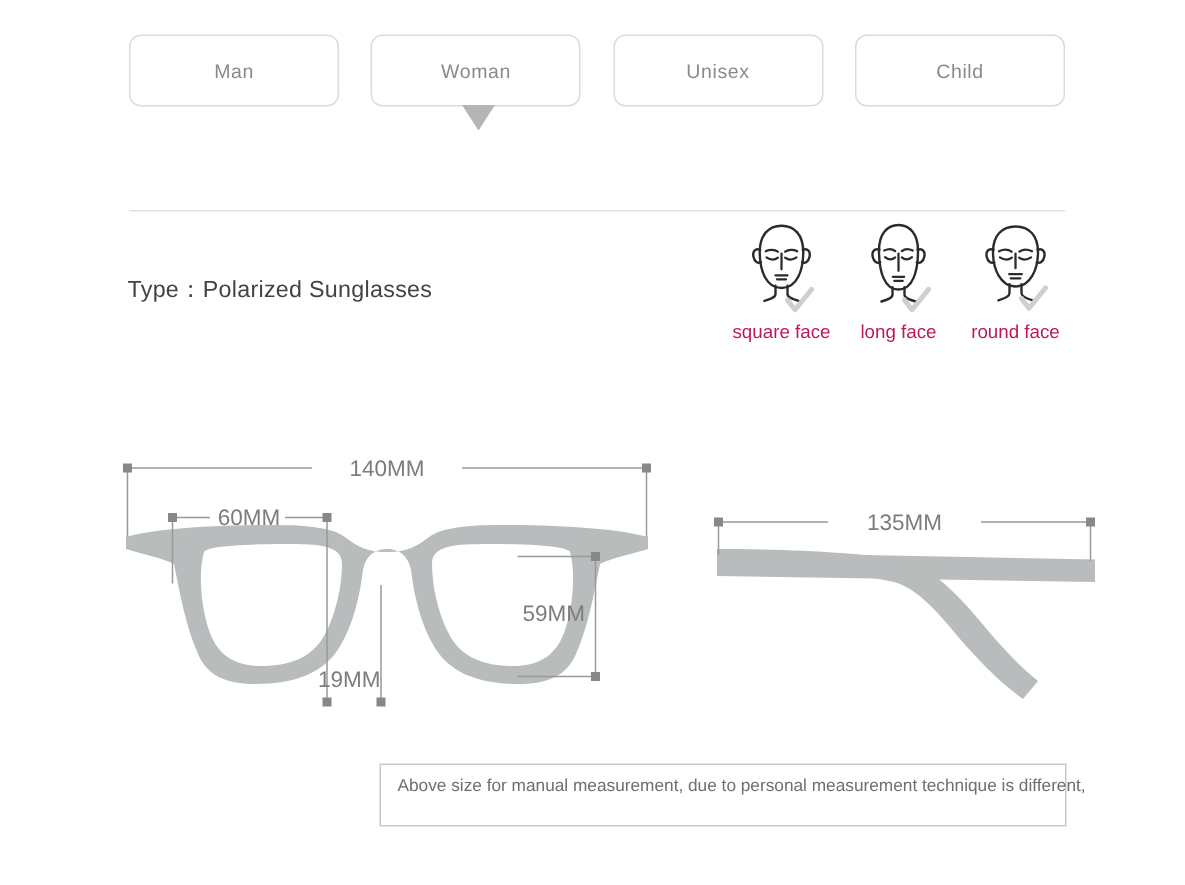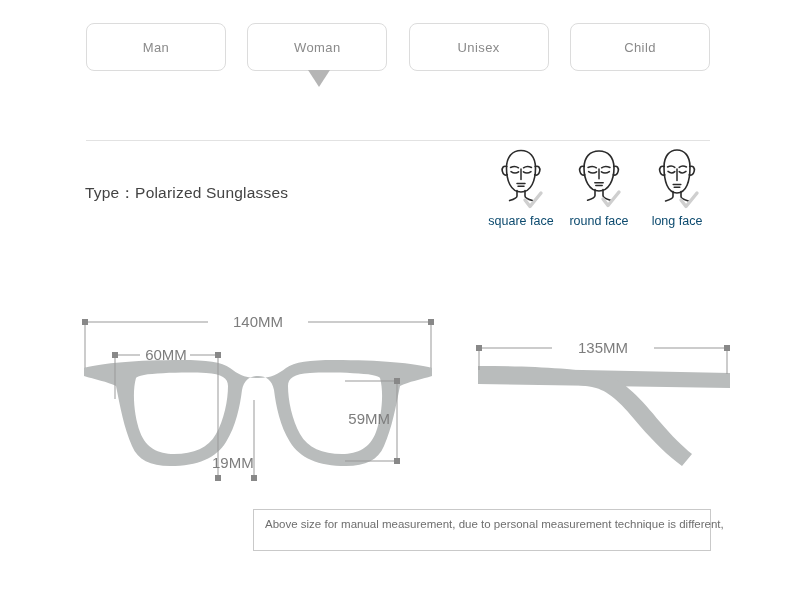--- a/index.html
+++ b/index.html
@@ -98,29 +98,29 @@
   }
   .face-art {
     position: relative;
     width: 56px;
     height: 66px;
   }
   .face-art svg { display: block; }
   .face-label {
     margin-top: 2px;
     font-size: 12.5px;
-    color: #0c4a6e;
+    color: #be185d;
     white-space: nowrap;
   }
 
   
   .diagram-front {
     position: absolute;
     left: 78px;
-    top: 306px;
+    top: 296px;
     width: 360px;
     height: 190px;
   }
   .diagram-temple {
     position: absolute;
     left: 464px;
     top: 340px;
     width: 280px;
     height: 150px;
   }
@@ -197,66 +197,66 @@
         <path d="M32 54 L37 60.5 L48 47" fill="none" stroke="#cfcfcf" stroke-width="3.4" stroke-linecap="round" stroke-linejoin="round"></path>
       </svg>
     </div>
     <span class="face-label">square face</span>
   </div>
 
   <div class="face-item">
     <div class="face-art">
       <svg width="56" height="66" viewBox="0 0 56 66">
         <g fill="none" stroke="#2b2b2b" stroke-width="1.6" stroke-linecap="round">
+          <path d="M15 21 C15 10 20.5 4 28 4 C35.5 4 41 10 41 21
+                   C41 35 37.5 47 28 47 C18.5 47 15 35 15 21 Z"></path>
+          <path d="M15.3 20.5 C11.9 19.4 10.1 21.6 10.8 25.2 C11.5 28.6 13.8 29.8 15.8 28.8"></path>
+          <path d="M40.7 20.5 C44.1 19.4 45.9 21.6 45.2 25.2 C44.5 28.6 42.2 29.8 40.2 28.8"></path>
+          <path d="M24 45.5 L24 50.5 C24 52.8 20 54 16.6 55"></path>
+          <path d="M32 45.5 L32 50.5 C32 52.8 36 54 39.4 55"></path>
+        </g>
+        <g fill="none" stroke="#2b2b2b" stroke-width="1.5" stroke-linecap="round">
+          <path d="M18.5 21 C21 19.8 24 19.9 25.8 21.4"></path>
+          <path d="M30.2 21.4 C32 19.9 35 19.8 37.5 21"></path>
+          <path d="M19 25.4 C21.3 27.2 24 27.2 25.8 25.6"></path>
+          <path d="M30.2 25.6 C32 27.2 34.7 27.2 37 25.4"></path>
+          <path d="M28 23 L28 34.5"></path>
+          <path d="M24.2 38.5 L31.8 38.5"></path>
+          <path d="M25.2 41.2 L30.8 41.2"></path>
+        </g>
+        <path d="M32 54 L37 60.5 L48 47" fill="none" stroke="#cfcfcf" stroke-width="3.4" stroke-linecap="round" stroke-linejoin="round"></path>
+      </svg>
+    </div>
+    <span class="face-label">long face</span>
+  </div>
+
+  <div class="face-item">
+    <div class="face-art">
+      <svg width="56" height="66" viewBox="0 0 56 66">
+        <g fill="none" stroke="#2b2b2b" stroke-width="1.6" stroke-linecap="round">
           <path d="M13 22 C13 11 19 5 28 5 C37 5 43 11 43 22
                    C43 33.5 38 45 28 45 C18 45 13 33.5 13 22 Z"></path>
           <path d="M13.3 20.5 C9.9 19.4 8.1 21.6 8.8 25.2 C9.5 28.6 11.8 29.8 13.8 28.8"></path>
           <path d="M42.7 20.5 C46.1 19.4 47.9 21.6 47.2 25.2 C46.5 28.6 44.2 29.8 42.2 28.8"></path>
           <path d="M24 43.5 L24 49.5 C24 51.9 20 53.2 16.6 54.2"></path>
           <path d="M32 43.5 L32 49.5 C32 51.9 36 53.2 39.4 54.2"></path>
         </g>
         <g fill="none" stroke="#2b2b2b" stroke-width="1.5" stroke-linecap="round">
           <path d="M17 21.5 C19.8 20.2 23.3 20.3 25.4 21.8"></path>
           <path d="M30.6 21.8 C32.7 20.3 36.2 20.2 39 21.5"></path>
           <path d="M17.6 25.6 C20.3 27.4 23.4 27.4 25.6 25.8"></path>
           <path d="M30.4 25.8 C32.6 27.4 35.7 27.4 38.4 25.6"></path>
           <path d="M28 23 L28 32.8"></path>
           <path d="M23.8 36.8 L32.2 36.8"></path>
           <path d="M24.8 39.5 L31.2 39.5"></path>
         </g>
         <path d="M32 53 L37 59.5 L48 46" fill="none" stroke="#cfcfcf" stroke-width="3.4" stroke-linecap="round" stroke-linejoin="round"></path>
       </svg>
     </div>
     <span class="face-label">round face</span>
-  </div>
-
-  <div class="face-item">
-    <div class="face-art">
-      <svg width="56" height="66" viewBox="0 0 56 66">
-        <g fill="none" stroke="#2b2b2b" stroke-width="1.6" stroke-linecap="round">
-          <path d="M15 21 C15 10 20.5 4 28 4 C35.5 4 41 10 41 21
-                   C41 35 37.5 47 28 47 C18.5 47 15 35 15 21 Z"></path>
-          <path d="M15.3 20.5 C11.9 19.4 10.1 21.6 10.8 25.2 C11.5 28.6 13.8 29.8 15.8 28.8"></path>
-          <path d="M40.7 20.5 C44.1 19.4 45.9 21.6 45.2 25.2 C44.5 28.6 42.2 29.8 40.2 28.8"></path>
-          <path d="M24 45.5 L24 50.5 C24 52.8 20 54 16.6 55"></path>
-          <path d="M32 45.5 L32 50.5 C32 52.8 36 54 39.4 55"></path>
-        </g>
-        <g fill="none" stroke="#2b2b2b" stroke-width="1.5" stroke-linecap="round">
-          <path d="M18.5 21 C21 19.8 24 19.9 25.8 21.4"></path>
-          <path d="M30.2 21.4 C32 19.9 35 19.8 37.5 21"></path>
-          <path d="M19 25.4 C21.3 27.2 24 27.2 25.8 25.6"></path>
-          <path d="M30.2 25.6 C32 27.2 34.7 27.2 37 25.4"></path>
-          <path d="M28 23 L28 34.5"></path>
-          <path d="M24.2 38.5 L31.8 38.5"></path>
-          <path d="M25.2 41.2 L30.8 41.2"></path>
-        </g>
-        <path d="M32 54 L37 60.5 L48 47" fill="none" stroke="#cfcfcf" stroke-width="3.4" stroke-linecap="round" stroke-linejoin="round"></path>
-      </svg>
-    </div>
-    <span class="face-label">long face</span>
   </div>
 
 </div>
 
 <div class="diagram-front">
   <svg width="360" height="190" viewBox="0 0 360 190">
 
     <g>
       <path d="M6 62
                C24 57 58 54 104 54

